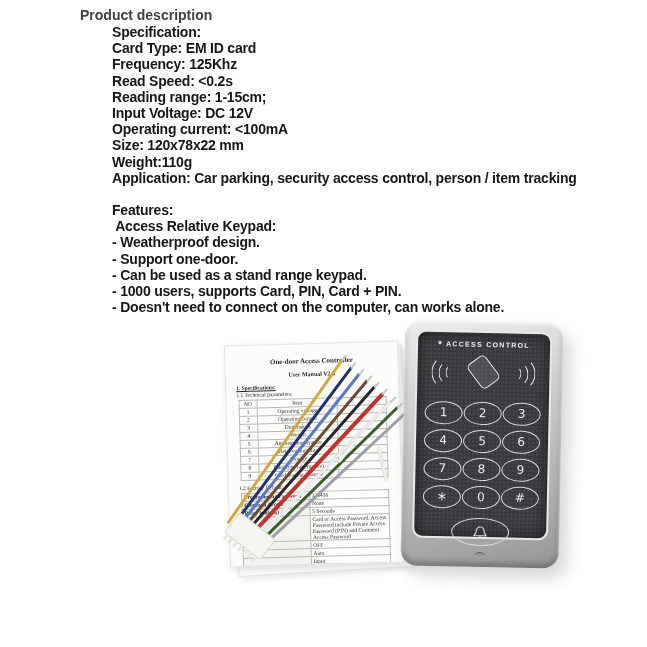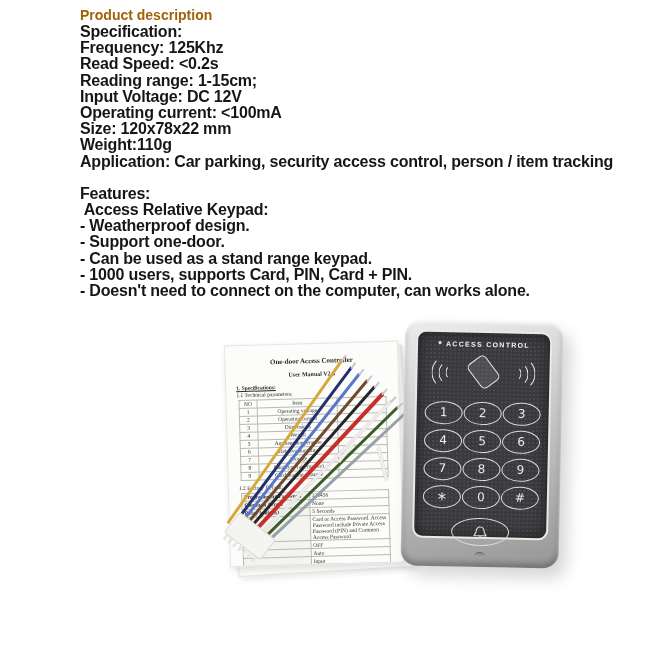--- a/index.html
+++ b/index.html
@@ -1,21 +1,21 @@
 <!DOCTYPE html>
 <html><head>
 <meta charset="utf-8">
 <style>
   html,body{margin:0;padding:0;background:#fff;}
   .page{position:relative;width:647px;height:647px;background:#fff;overflow:hidden;
         font-family:"Liberation Sans",sans-serif;color:#161616;}
   
   .text-col{position:absolute;left:80px;top:6px;width:540px;}
-  .heading{font-size:14px;font-weight:bold;color:#a16207;line-height:18px;}
-  .tline{font-size:16px;font-weight:bold;line-height:16.2px;letter-spacing:-0.2px;white-space:pre;}
+  .heading{font-size:14px;font-weight:bold;color:#404040;line-height:18px;}
+  .tline{font-size:14px;font-weight:bold;line-height:16.2px;letter-spacing:-0.2px;white-space:pre;margin-left:32px;}
   .gap{height:16px;}
   .pkg-col{position:absolute;left:80px;top:581px;width:540px;}
   
   .photo{position:absolute;left:185px;top:313px;width:430px;height:262px;}
   
   .sheet{position:absolute;background:#fcfcfa;}
   .sheet.back{left:47px;top:37px;width:174px;height:220px;transform:rotate(-3.4deg);
       border:1px solid #e2e2de;box-shadow:2px 3px 6px rgba(0,0,0,.10);}
   .sheet.front{left:42px;top:30px;width:172px;height:220px;transform:rotate(-1.6deg);
       border:1px solid #e6e6e2;box-shadow:2px 3px 7px rgba(0,0,0,.13);
@@ -83,20 +83,21 @@
       box-shadow:inset 0 1px 1px rgba(0,0,0,.45);}
 </style>
 </head>
 <body>
 
 <div class="page">
 
   <div class="text-col">
     <div class="heading">Product description</div>
     <div class="tline">Specification:</div>
+    <div class="tline">Card Type: EM ID card</div>
     <div class="tline">Frequency: 125Khz</div>
     <div class="tline">Read Speed: &lt;0.2s</div>
     <div class="tline">Reading range: 1-15cm;</div>
     <div class="tline">Input Voltage: DC 12V</div>
     <div class="tline">Operating current: &lt;100mA</div>
     <div class="tline">Size: 120x78x22 mm</div>
     <div class="tline">Weight:110g</div>
     <div class="tline">Application: Car parking, security access control, person / item tracking</div>
     <div class="gap"></div>
     <div class="tline">Features:</div>

